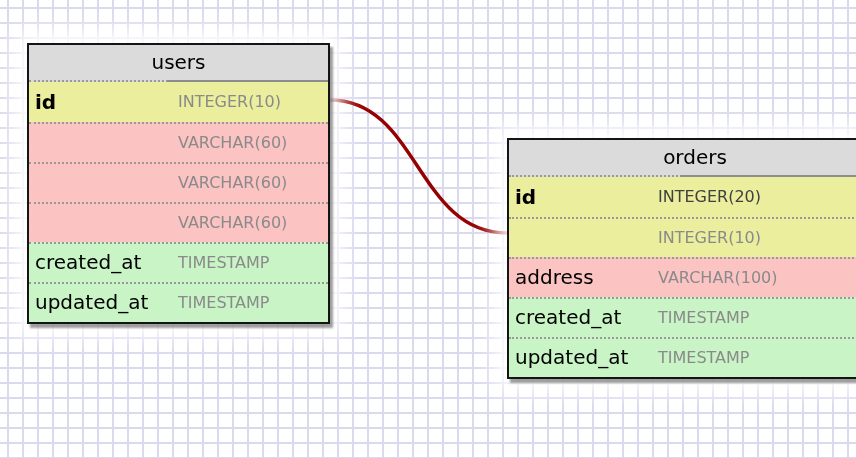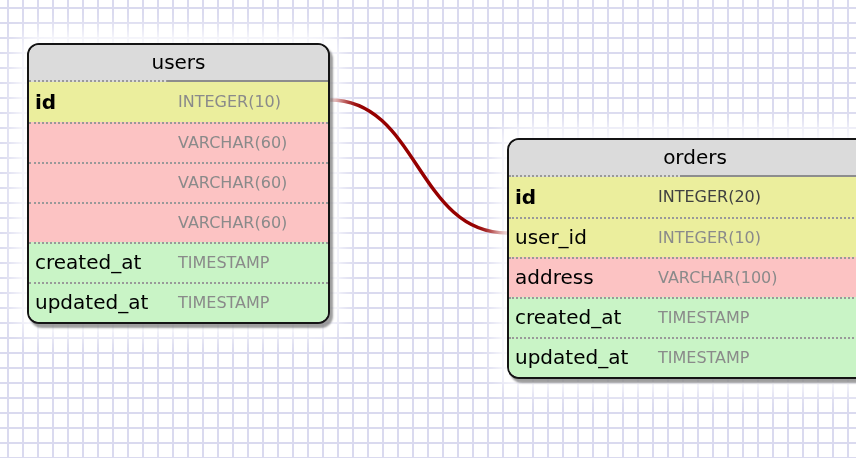--- a/index.html
+++ b/index.html
@@ -22,21 +22,21 @@
   svg.relations path{
     fill:none;
     stroke-width:3.5px;
     stroke-linecap:round;
   }
 
   .table{
     position:absolute;z-index:2;
     box-sizing:border-box;
     border:2px solid #141414;
-    border-radius:12px;
+    border-radius:0;
     overflow:hidden;
     background:#ffffff;
     box-shadow:3px 4px 2px rgba(40,40,40,0.45), 0 0 20px 12px rgba(255,255,255,0.95);
   }
   .table-users{left:27px;top:43px;width:303px;}
   .table-orders{left:507px;top:138px;width:376px;}
 
   .thead{
     position:relative;
     box-sizing:border-box;
@@ -119,21 +119,20 @@
     <div class="thead" style="background: rgb(219, 219, 219);">
       <span>orders</span>
       <span class="head-underline"></span>
     </div>
     <div class="rows">
         <div class="row" style="background: rgb(235, 238, 157);">
           <span class="col-name key">id</span>
           <span class="col-type" style="color: #404040;">INTEGER(20)</span>
         </div>
         <div class="row" style="background: rgb(235, 238, 157);">
-          <span class="col-name">user_id</span>
           <span class="col-type" style="color: rgb(138, 138, 138);">INTEGER(10)</span>
         </div>
         <div class="row" style="background: rgb(252, 195, 195);">
           <span class="col-name">address</span>
           <span class="col-type" style="color: rgb(138, 138, 138);">VARCHAR(100)</span>
         </div>
         <div class="row" style="background: rgb(201, 244, 198);">
           <span class="col-name">created_at</span>
           <span class="col-type" style="color: rgb(138, 138, 138);">TIMESTAMP</span>
         </div>

